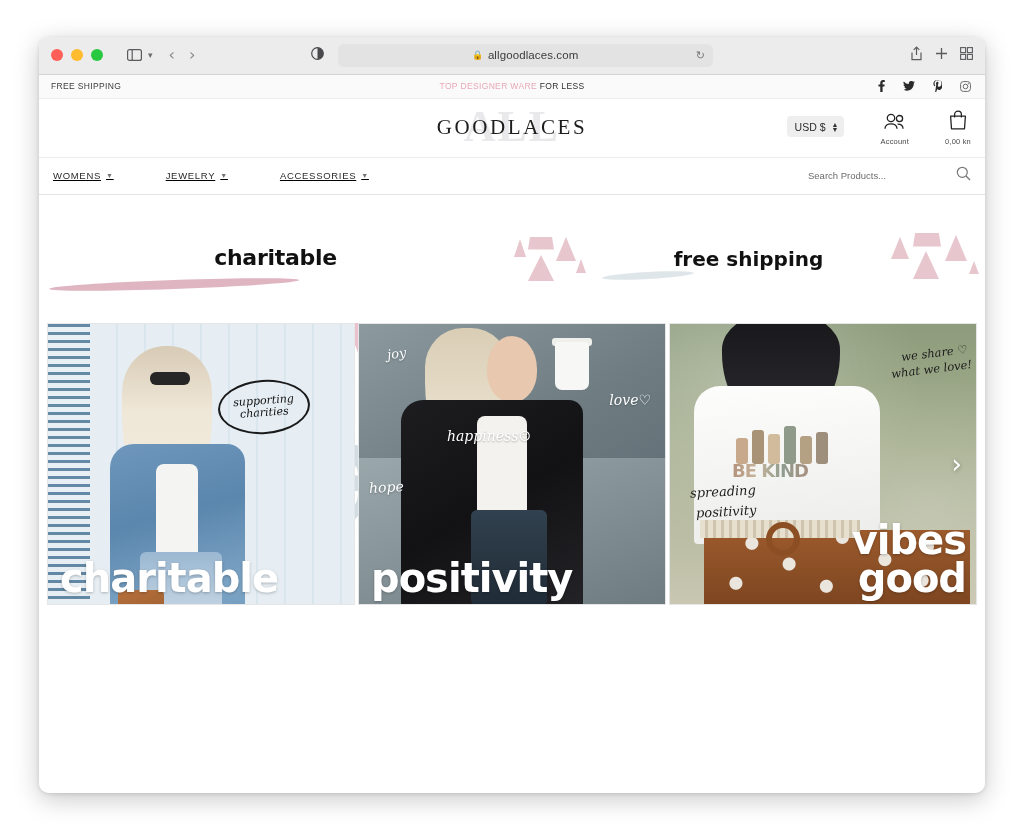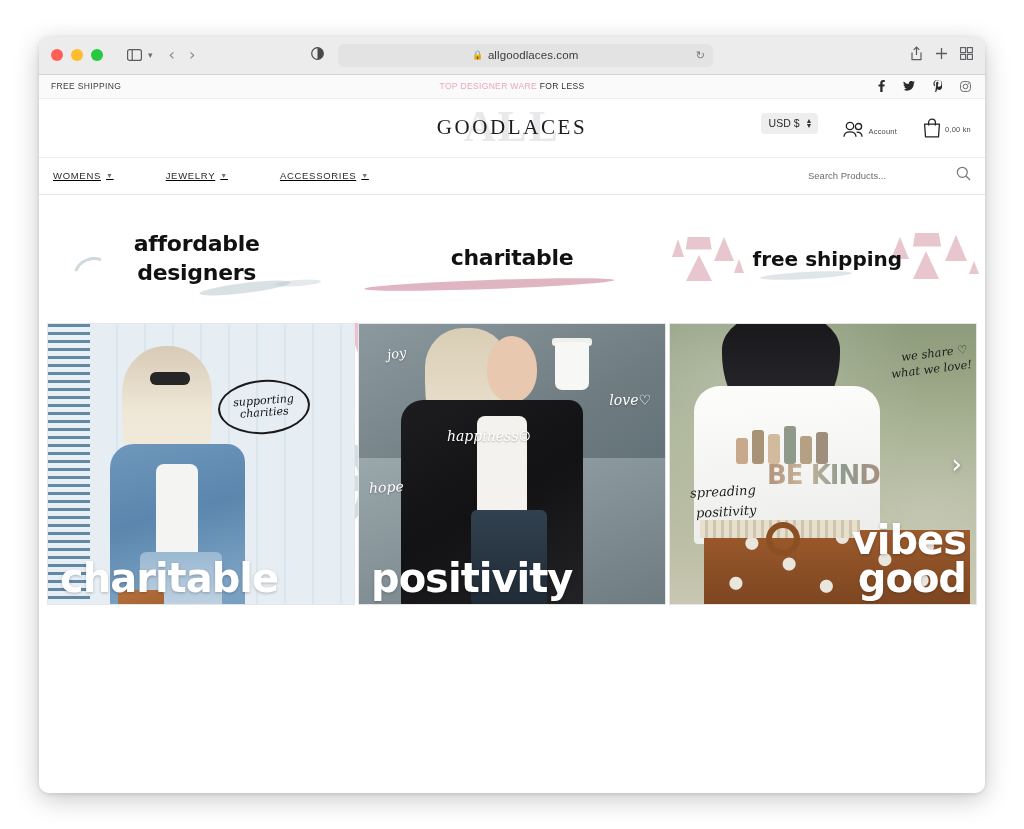--- a/index.html
+++ b/index.html
@@ -124,34 +124,34 @@
     top: 2px; user-select: none;
   }
   .logo-text {
     position: relative;
     font-family: "Liberation Serif", serif;
     font-size: 21px; letter-spacing: 2.6px;
     color: #1d1d1d;
   }
   .header-right {
     position: absolute; right: 14px;
-    display: flex; align-items: flex-end; gap: 24px;
+    display: flex; align-items: flex-end; gap: 36px;
   }
   .currency {
     background: #eeeeef;
     border-radius: 4px;
     height: 21px;
     padding: 0 6px 0 8px;
     display: flex; align-items: center; gap: 6px;
     font-size: 10.5px; color: #2b2b2b;
     margin-bottom: 9px;
   }
   .stepper { display: flex; flex-direction: column; line-height: 5px; font-size: 7px; color: #333; }
   .hdr-ico {
-    display: flex; flex-direction: row; align-items: center; gap: 2px;
+    display: flex; flex-direction: column; align-items: center; gap: 2px;
     color: #222;
   }
   .hdr-ico-label { font-size: 7.5px; color: #4a4a4a; letter-spacing: .2px; }
 
   
   .navbar {
     height: 38px;
     border-top: 1px solid #ececec;
     border-bottom: 1px solid #e4e4e4;
     display: flex; align-items: center;
@@ -407,23 +407,23 @@
   .s3-hands {
     position: absolute; left: 66px; top: 100px; width: 100px; height: 40px;
     display: flex; gap: 4px; align-items: flex-end;
   }
   .s3-hands i {
     display: block; width: 12px; border-radius: 3px;
   }
   .s3-bekind {
     position: absolute; left: 62px; top: 136px;
     font-family: "DejaVu Sans", sans-serif; font-weight: 700;
-    font-size: 26px; letter-spacing: -1px;
+    font-size: 18px; letter-spacing: -1px;
     background: linear-gradient(90deg,#b3927c,#c7b49a,#8e9c8f,#a89080);
-    -webkit-background-clip: text; background-clip: text; color: transparent; margin-left: 35px;
+    -webkit-background-clip: text; background-clip: text; color: transparent;
   }
   .s3-skirt {
     position: absolute; left: 34px; top: 206px; right: 6px; bottom: 0;
     background:
       radial-gradient(circle at 18% 18%, #eae6de 6px, transparent 7px),
       radial-gradient(circle at 52% 10%, #eae6de 6px, transparent 7px),
       radial-gradient(circle at 84% 22%, #eae6de 6px, transparent 7px),
       radial-gradient(circle at 32% 46%, #eae6de 6px, transparent 7px),
       radial-gradient(circle at 68% 40%, #eae6de 6px, transparent 7px),
       radial-gradient(circle at 12% 72%, #eae6de 6px, transparent 7px),
@@ -603,27 +603,20 @@
           <svg width="15" height="15" viewBox="0 0 15 15">
                 <circle cx="6.3" cy="6.3" r="5" fill="none" stroke="#777" stroke-width="1.2"></circle>
                 <line x1="10" y1="10" x2="14" y2="14" stroke="#777" stroke-width="1.2"></line>
               </svg>
         </span>
       </div>
     </div>
 
     <div class="features">
 
-      <div class="feature">
-        <span class="arc" style="left:34px;bottom:24px;width:42px;height:42px;transform:rotate(-24deg);"></span>
-        <span class="swoosh" style="left:160px;bottom:30px;width:92px;height:10px;transform:rotate(-7deg);"></span>
-        <span class="swoosh" style="left:236px;bottom:37px;width:46px;height:6px;transform:rotate(-4deg);opacity:.4;"></span>
-        <span class="feat-line">affordable</span>
-        <span class="feat-line">designers</span>
-      </div>
 
       <div class="feature">
         <span class="brush" style="left:10px;bottom:34px;width:250px;transform:rotate(-2deg);"></span>
         <span class="feat-line">charitable</span>
       </div>
 
       <div class="feature">
         <span class="trap" style="left:16px;top:42px;width:26px;height:13px;clip-path:polygon(8% 0,92% 0,100% 100%,0 100%);"></span>
         <span class="tri" style="left:2px;top:44px;border-left-width:6px;border-right-width:6px;border-bottom-width:18px;"></span>
         <span class="tri" style="left:16px;top:60px;border-left-width:13px;border-right-width:13px;border-bottom-width:26px;"></span>

